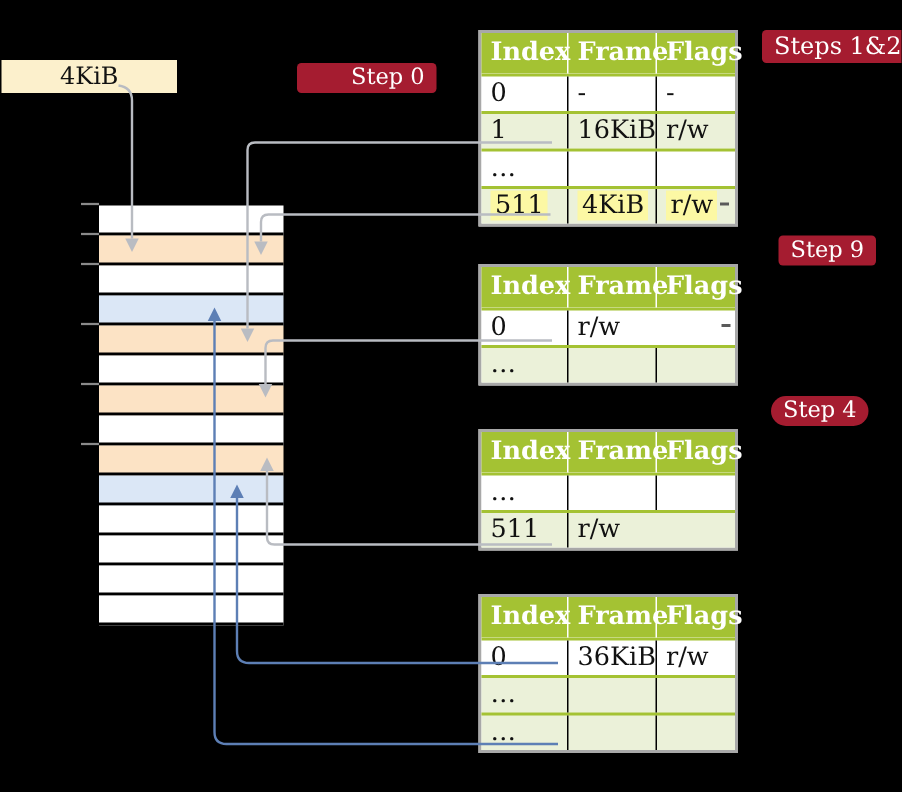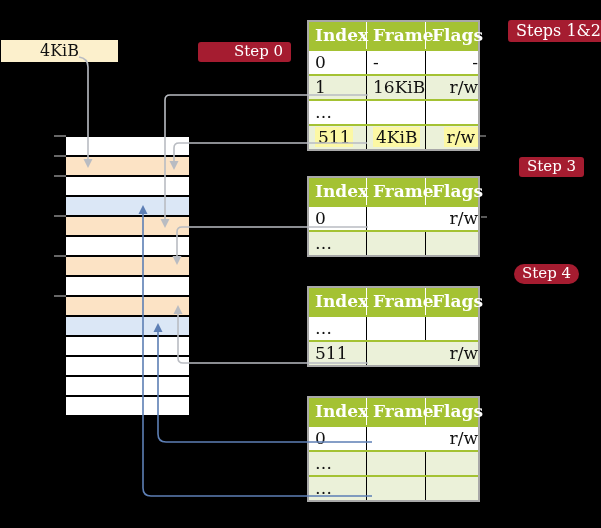--- a/index.html
+++ b/index.html
@@ -30,21 +30,21 @@
   
   #memory-column { position:absolute; left:66px; top:137px; width:123px; }
   .mem-row { height:20px; box-sizing:border-box; border-bottom:2px solid #000; }
   .mem-white  { background:#ffffff; }
   .mem-orange { background:#fce3c5; }
   .mem-blue   { background:#dbe7f6; }
 
   
   .ptable {
     position:absolute; width:173px; box-sizing:border-box;
-    border:2px solid #a8a8a8; background:#ffffff;
+    border:2px solid #a8a8a8; background:#ffffff;margin-left:12px;
   }
   #table-0 { left:307px; top:20px;  }
   #table-1 { left:307px; top:176px; }
   #table-2 { left:307px; top:286px; }
   #table-3 { left:307px; top:396px; }
 
   .pt-header { display:flex; height:27px; background:#a4c233; }
   .pt-hcell {
     box-sizing:border-box; color:#ffffff; font-weight:bold;
     font-size:17px; line-height:27px; padding-left:6px; white-space:nowrap;
@@ -55,35 +55,35 @@
     display:flex; height:25px; box-sizing:border-box;
     border-top:2px solid #a4c233; background:#ffffff;
   }
   .pt-row.shaded { background:#ebf1d9; }
   .pt-cell {
     box-sizing:border-box; color:#111; font-size:17px; line-height:23px;
     padding-left:6px; white-space:nowrap;
   }
   .pt-cell + .pt-cell { border-left:1px solid #000000; }
 
-  .c0 { width:57px; } .c1 { width:59px; } .c2 { flex:1;text-align:right; }
+  .c0 { width:57px; } .c1 { width:59px; } .c2 { flex:1; }
 
   .hl { background:#fcf8a4; padding:0 3px; }
 
   
   #overlay { position:absolute; left:0; top:0; pointer-events:none; }
 </style>
 </head>
 <body>
 
 <div id="page-size-label">4KiB</div>
 
 <div class="badge" id="badge-step-0">Step 0</div>
 <div class="badge" id="badge-steps-12">Steps 1&amp;2</div>
-<div class="badge" id="badge-step-3">Step 3</div>
+<div class="badge" id="badge-step-3">Step 9</div>
 <div class="badge" id="badge-step-4">Step 4</div>
 
 <div id="memory-column">
     <div class="mem-row mem-white"></div>
     <div class="mem-row mem-orange"></div>
     <div class="mem-row mem-white"></div>
     <div class="mem-row mem-blue"></div>
     <div class="mem-row mem-orange"></div>
     <div class="mem-row mem-white"></div>
     <div class="mem-row mem-orange"></div>
@@ -156,20 +156,21 @@
     </div>
   </div>
 <div class="ptable" id="table-3">
     <div class="pt-header">
       <div class="pt-hcell c0">Index</div>
       <div class="pt-hcell c1">Frame</div>
       <div class="pt-hcell c2">Flags</div>
     </div>
     <div class="pt-row">
       <div class="pt-cell c0">0</div>
+      <div class="pt-cell c1">36KiB</div>
       <div class="pt-cell c2">r/w</div>
     </div>
     <div class="pt-row shaded">
       <div class="pt-cell c0">…</div>
       <div class="pt-cell c1"></div>
       <div class="pt-cell c2"></div>
     </div>
     <div class="pt-row shaded">
       <div class="pt-cell c0">…</div>
       <div class="pt-cell c1"></div>

